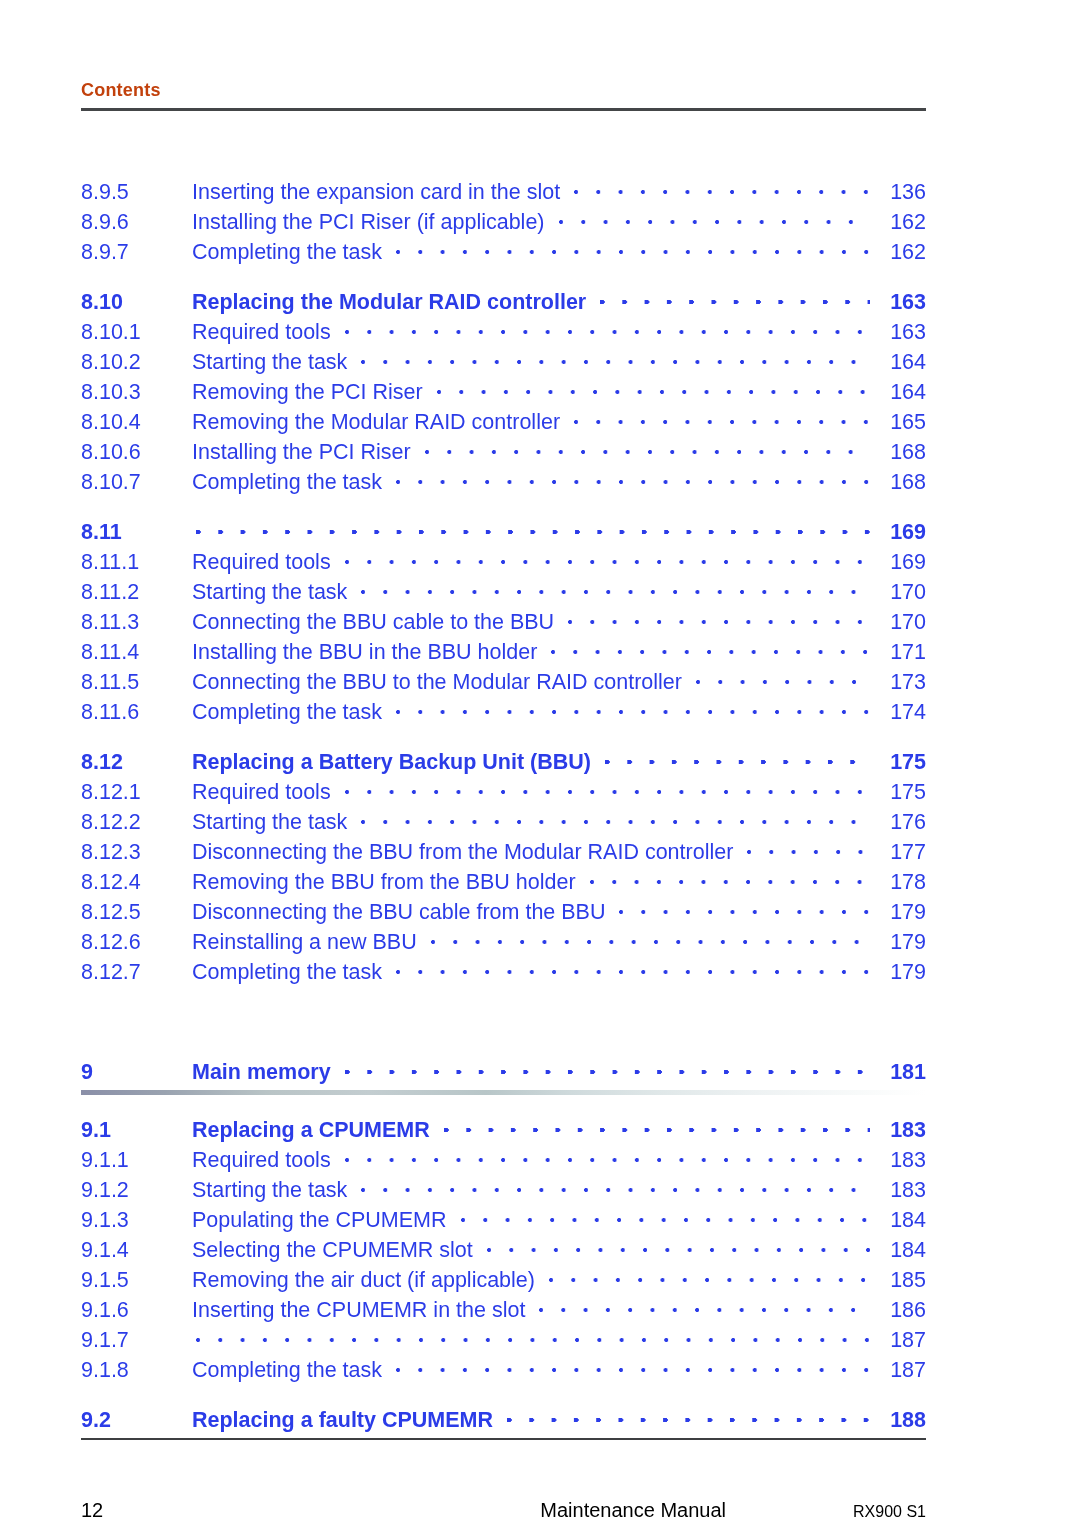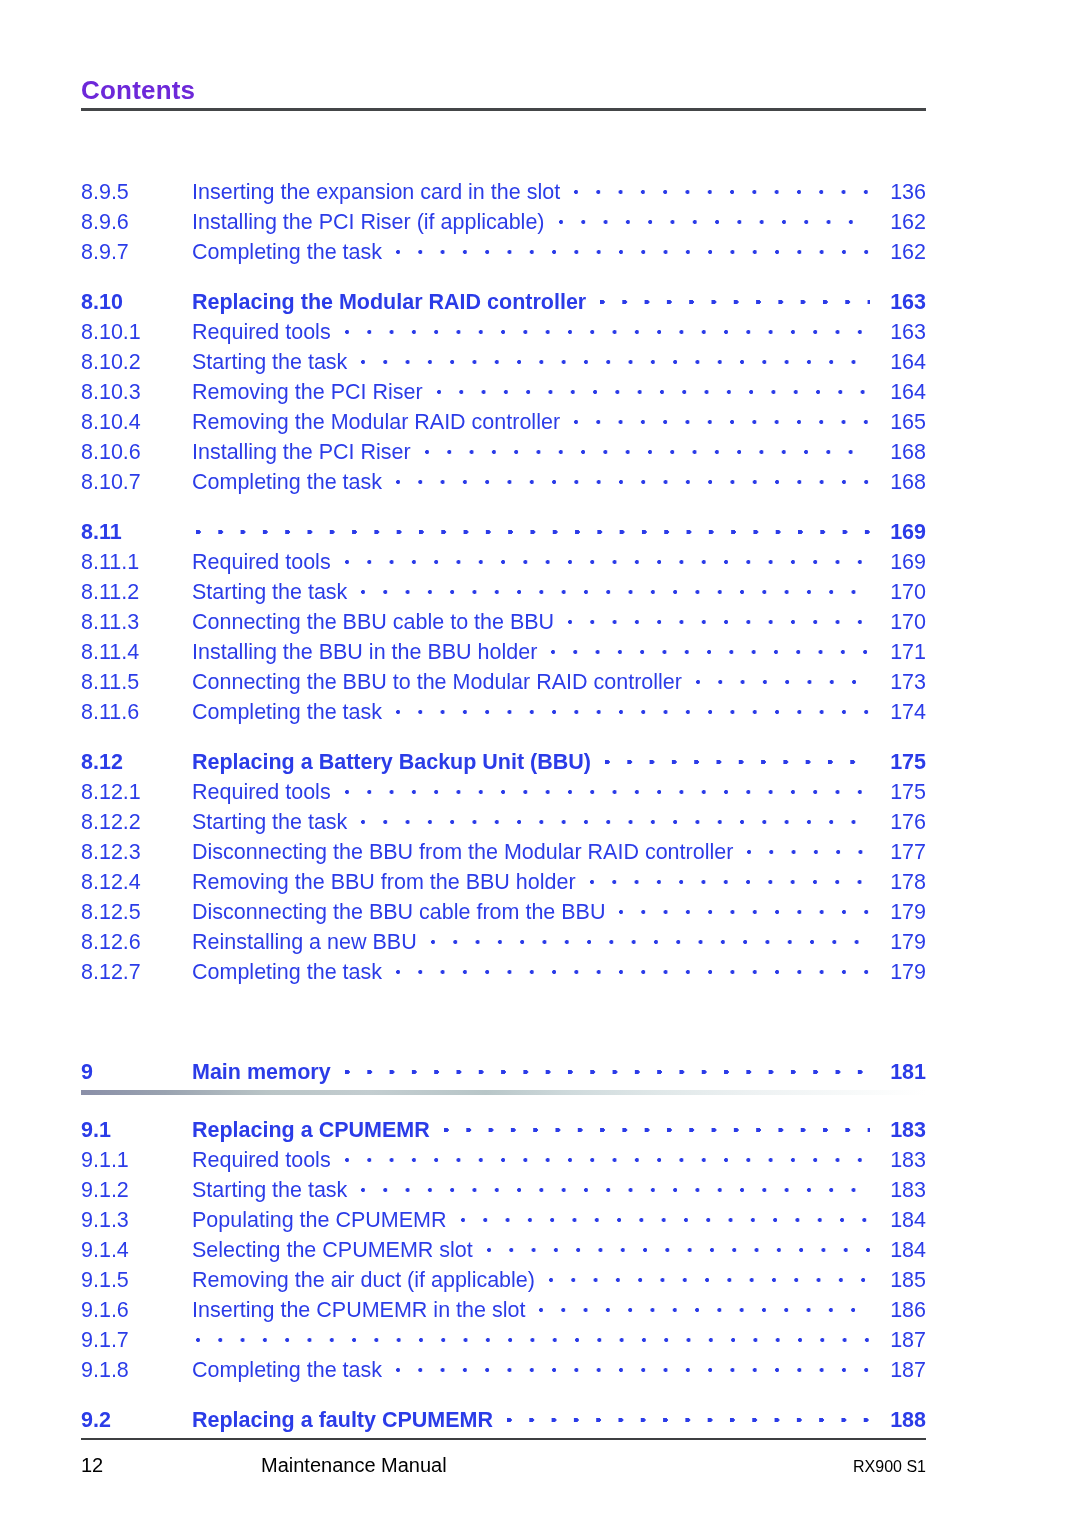--- a/index.html
+++ b/index.html
@@ -25,23 +25,23 @@
   }
 
   
   .header {
     position: absolute;
     left: 81px;
     top: 78px;
     width: 845px;
   }
   .header-title {
-    font-size: 26px;
+    font-size: 18px;
     font-weight: bold;
-    color: #6d28d9;
+    color: #c2410c;
     letter-spacing: 0.2px;
     line-height: 24px;
   }
   .header-rule {
     margin-top: 6px;
     height: 3px;
     background: #444648;
     width: 845px;
   }
 
@@ -144,22 +144,23 @@
     margin-top: 14px;
     color: #000000;
     font-size: 20px;
   }
   .footer-left {
     flex: 0 0 240px;
     text-align: left;
   }
   .footer-center {
     flex: 1 1 auto;
-    text-align: left;
+    text-align: right;
     margin-left: -60px;
+    margin-top: 45px;
   }
   .footer-right {
     flex: 0 0 200px;
     text-align: right;
     font-size: 16px;
   }
 </style>
 </head>
 <body>
 

